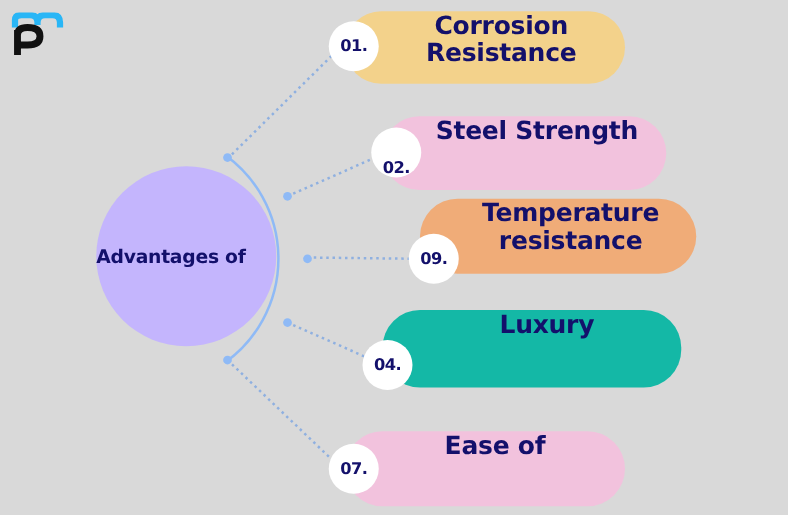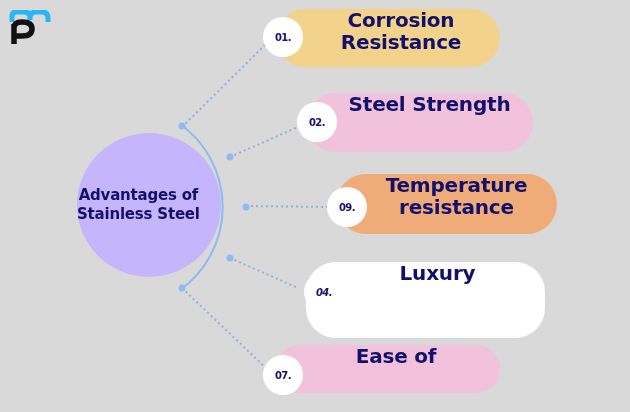--- a/index.html
+++ b/index.html
@@ -24,21 +24,21 @@
   .pill {
     position:absolute; border-radius:30px;
     display:flex; justify-content:center;
     color:#13106b; font-weight:bold; font-size:20px; line-height:22px;
     text-align:center; box-sizing:border-box;
   }
   .pill-label { letter-spacing:-0.2px; }
   .num {
     position:absolute; width:40px; height:40px; border-radius:50%;
     background:#ffffff; display:flex; align-items:center; justify-content:center;
-    color:#13106b; font-weight:bold; font-size:10px;
+    color:#13106b; font-weight:bold; font-size:13px;
     letter-spacing:-0.5px;
   }
 </style>
 </head>
 <body>
 
 <div class="stage">
 
   <svg class="lines" width="630" height="412">
 
@@ -58,56 +58,55 @@
   </svg>
 
   <svg class="logo" viewBox="0 0 46 36">
     <path d="M 4 12 L 4 6 Q 4 2 9 2 L 16 2 Q 22 2 22 8 L 22 10 M 22 8 Q 22 2 28 2 L 34 2 Q 40 2 40 8 L 40 12" fill="none" stroke="#29b6f6" stroke-width="5" stroke-linecap="butt"></path>
     <path d="M 6 34 L 6 14 M 6 18 Q 6 12 14 12 Q 24 12 24 19 Q 24 26 14 26 L 8 26" fill="none" stroke="#111111" stroke-width="5.5"></path>
   </svg>
 
   <div class="hub">
     <div class="hub-text">
       <div>Advantages of</div>
-      <div>Stainless Steel</div>
     </div>
   </div>
 
   <div class="pill" style="left:276px; top:9px; width:224px; height:58px; background:#f3d28b; padding-left:26px;">
     <span class="pill-label">Corrosion Resistance</span>
   </div>
   <div class="num" style="left:263px; top:17px;">
     <span>01.</span>
   </div>
 
   <div class="pill" style="left:306px; top:93px; width:227px; height:59px; background:#f2c2dd; padding-left:20px;">
     <span class="pill-label">Steel Strength</span>
   </div>
-  <div class="num" style="left:297px; top:102px;">
+  <div class="num" style="left:297px; top:102px;align-items:flex-end;">
     <span>02.</span>
   </div>
 
-  <div class="pill" style="left:336px; top:174px; width:221px; height:60px; background:#f0ac78; padding-left:20px;">
+  <div class="pill" style="left:336px; top:159px; width:221px; height:60px; background:#f0ac78; padding-left:20px;">
     <span class="pill-label">
       <span>Temperature</span><br>
       <span>resistance</span>
     </span>
   </div>
   <div class="num" style="left:327px; top:187px;">
     <span>09.</span>
   </div>
 
-  <div class="pill" style="left:306px; top:262px; width:239px; height:76px; background:#ffffff; padding-left:24px;">
+  <div class="pill" style="left:306px; top:248px; width:239px; height:62px; background:#14b8a6; padding-left:24px;">
     <span class="pill-label">Luxury</span>
   </div>
-  <div class="num" style="left:304px; top:272px;font-style:italic;">
+  <div class="num" style="left:290px; top:272px;">
     <span>04.</span>
   </div>
 
-  <div class="pill" style="left:276px; top:345px; width:224px; height:48px; background:#f2c2dd; padding-left:16px;">
+  <div class="pill" style="left:276px; top:345px; width:224px; height:60px; background:#f2c2dd; padding-left:16px;">
     <span class="pill-label">
       <span>Ease of</span><br>
     </span>
   </div>
   <div class="num" style="left:263px; top:355px;">
     <span>07.</span>
   </div>
 
 </div>
 

